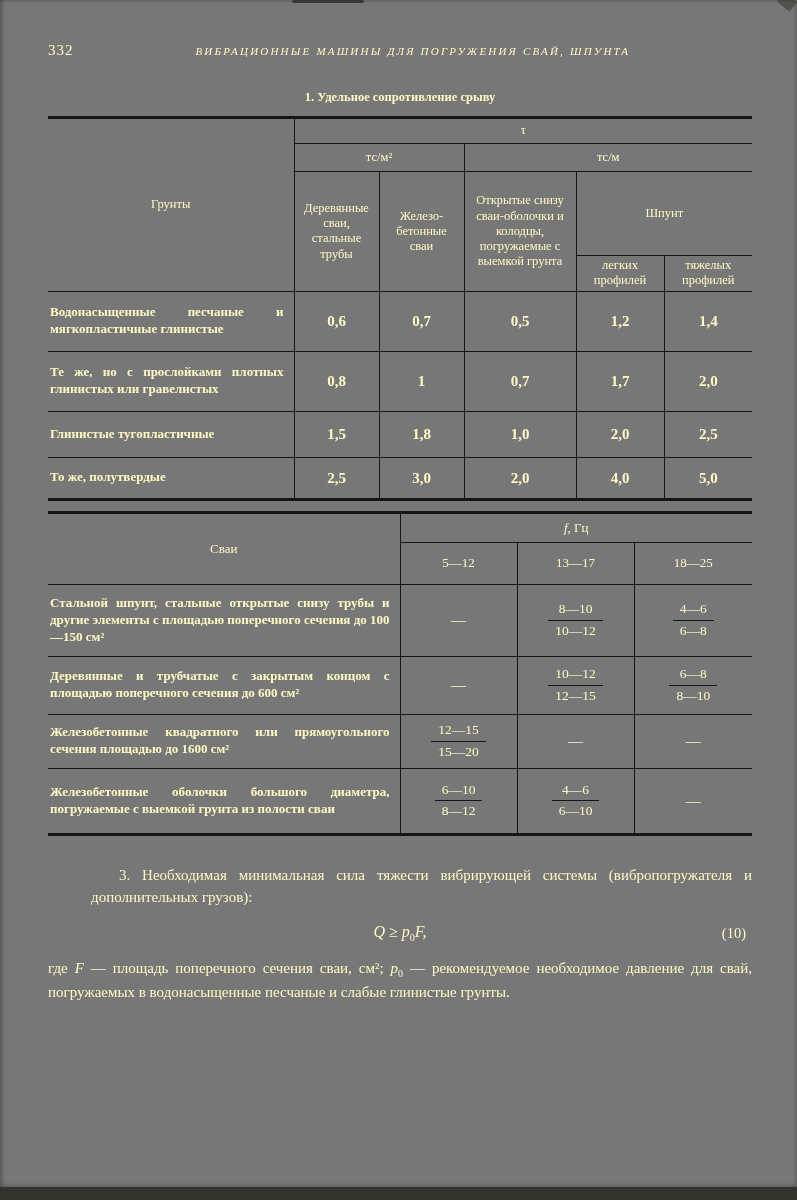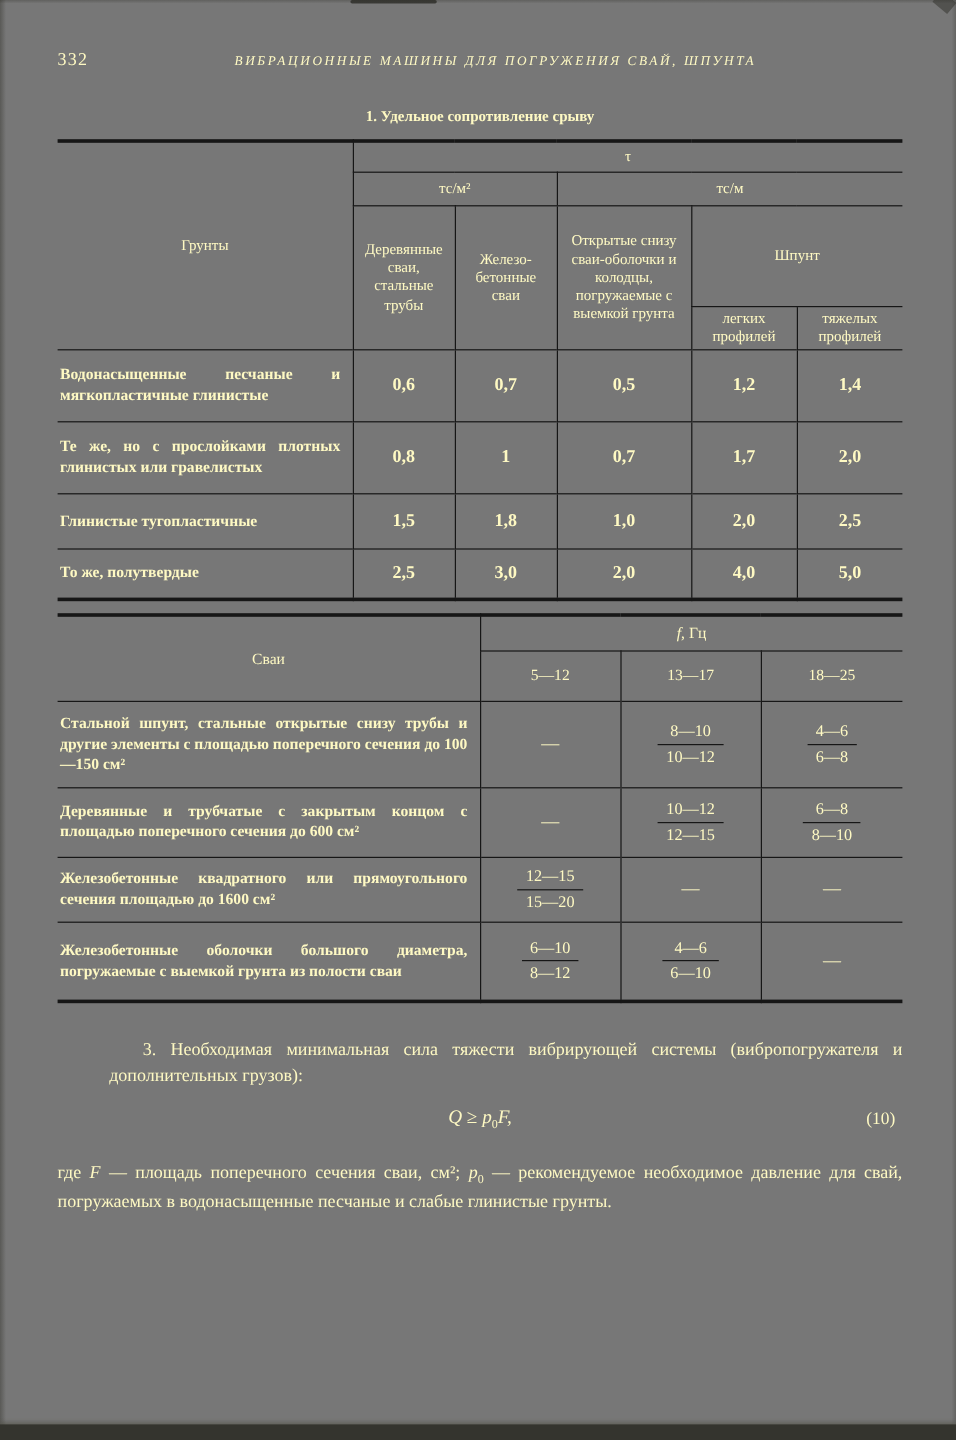--- a/index.html
+++ b/index.html
@@ -38,21 +38,21 @@
   .dash{font-size:15px;}
   .frac{display:inline-block;vertical-align:middle;text-align:center;font-size:13.5px;line-height:1.25;}
   .frac .num{display:block;padding:0 7px 2px;border-bottom:1.3px solid #161616;}
   .frac .den{display:block;padding:2px 7px 0;}
 
   
   .para{font-size:15px;line-height:1.5;margin:0;text-align:justify;}
   .indent{text-indent:28px;}
   .intro-para{margin-top:22px;}
   .sec3-para{margin-top:28px;margin-left:43px;}
-  .where-para{margin-top:20px;font-family:Liberation Serif, serif;}
+  .where-para{margin-top:10px;font-family:Liberation Serif, serif;}
   i{font-style:italic;}
   sub{font-size:10px;}
 
   
   .formula{position:relative;text-align:center;font-size:16px;margin-top:14px;height:24px;}
   .formula .eq i{font-style:italic;}
   .eq-num{position:absolute;right:6px;top:2px;font-size:14.5px;font-style:normal;}
 
   
   .bottom-bar{position:absolute;left:0;right:0;bottom:0;height:13px;background:#34342e;box-shadow:0 -2px 3px rgba(70,70,58,0.45);}

